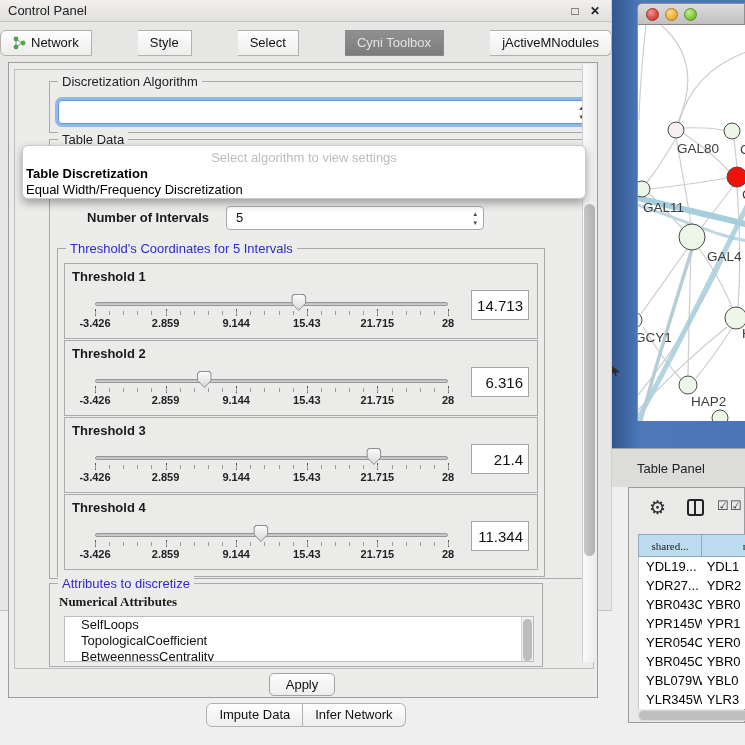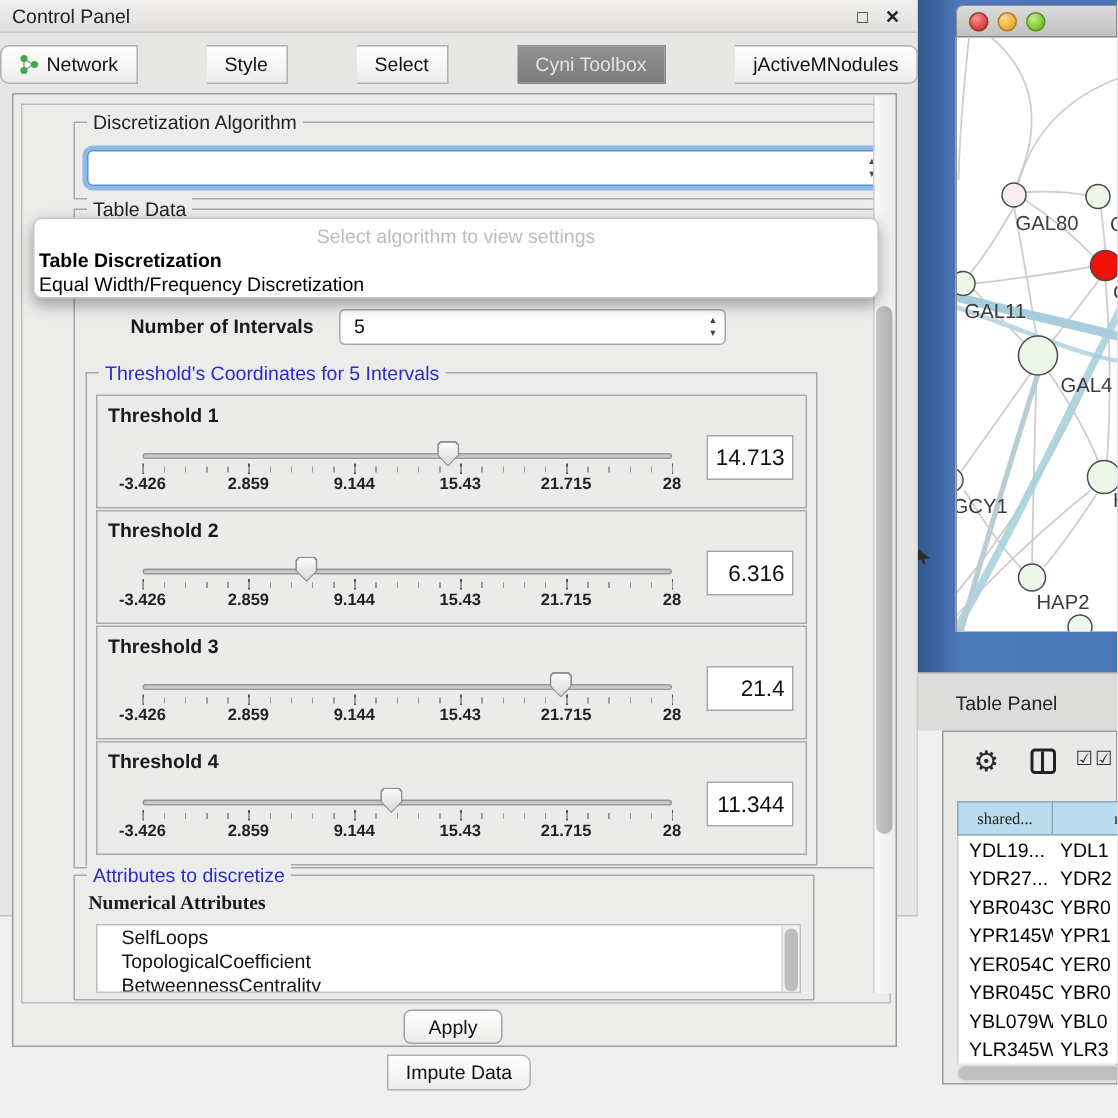--- a/index.html
+++ b/index.html
@@ -296,20 +296,23 @@
       <div class="popup">
         <div class="hint">Select algorithm to view settings</div>
         <div class="opt b">Table Discretization</div>
         <div class="opt n">Equal Width/Frequency Discretization</div>
       </div>
     </div>
 
     <div class="bottombar">
       <div class="tab" style="height:24px;">
           <span>Impute Data</span>
+        </div>
+      <div class="tab" style="height:24px;">
+          <span>Infer Network</span>
         </div>
     </div>
   </div>
 
   <div class="blue-bg"></div>
 
   <div class="netwin">
     <div class="nw-title">
       <div class="tl red"></div>
       <div class="tl yel"></div>

